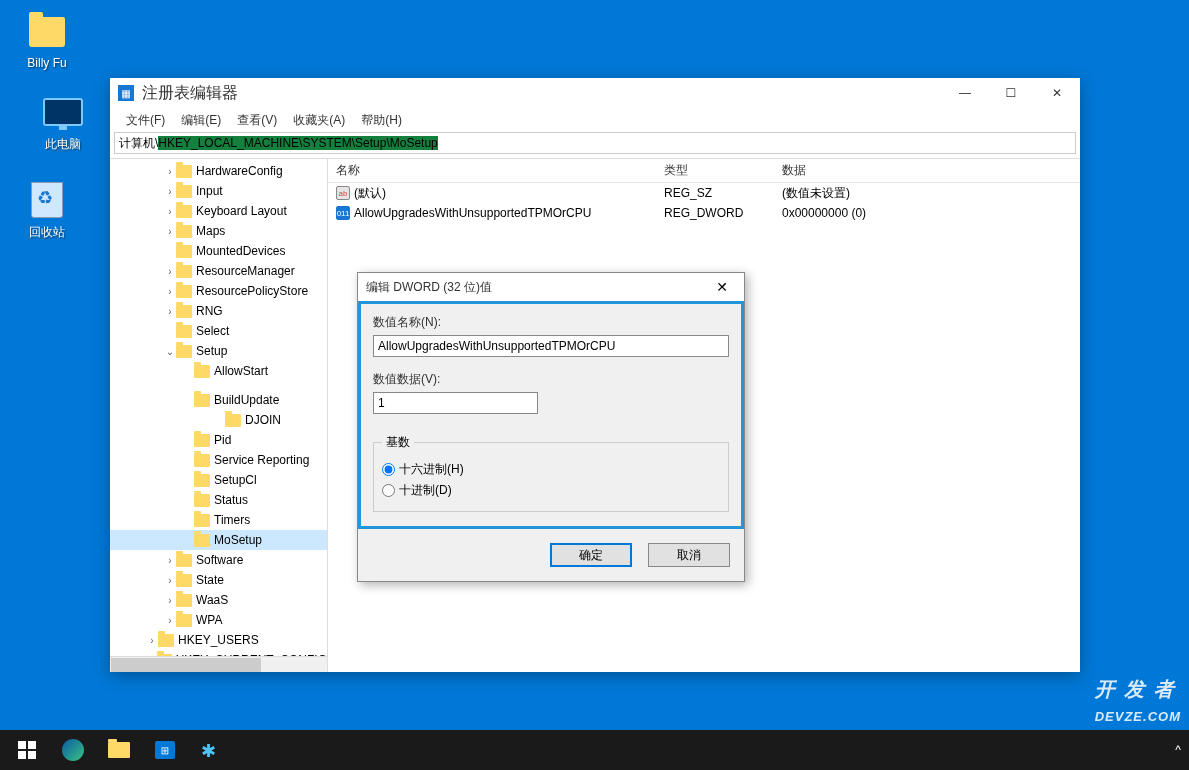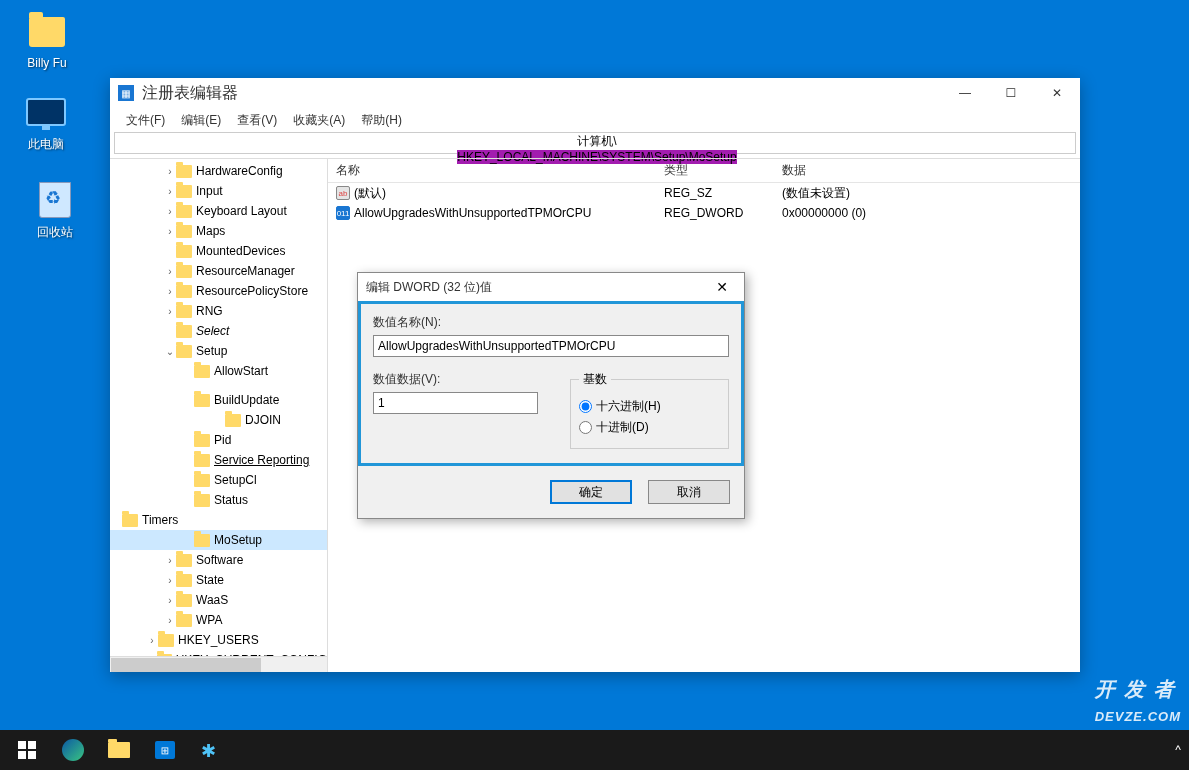--- a/index.html
+++ b/index.html
@@ -19,22 +19,22 @@
 .window { position: absolute; left: 110px; top: 78px; width: 970px; height: 594px; background: #fff; box-shadow: 0 4px 16px rgba(0,0,0,.3); display: flex; flex-direction: column; }
 .titlebar { height: 30px; background: #fff; display: flex; align-items: center; padding-left: 8px; }
 .titlebar .app-icon { width: 16px; height: 16px; background: #1976d2; margin-right: 8px; display: flex; align-items: center; justify-content: center; color: #fff; font-size: 10px; }
 .titlebar .title { font-size: 16px; color: #333; flex: 1; }
 .titlebar .win-controls { display: flex; }
 .titlebar .win-btn { width: 46px; height: 30px; display: flex; align-items: center; justify-content: center; font-size: 12px; color: #333; cursor: pointer; }
 
 .menubar { height: 24px; display: flex; align-items: center; padding-left: 8px; font-size: 12px; color: #333; }
 .menubar .menu-item { padding: 2px 8px; cursor: pointer; }
 
-.pathbar { height: 22px; border: 1px solid #ccc; margin: 0 4px 4px 4px; display: flex; align-items: center; padding-left: 4px; font-size: 12px; background: #fff; flex-direction: column; }
-.pathbar .highlight { background: #a21caf; }
+.pathbar { height: 22px; border: 1px solid #ccc; margin: 0 4px 4px 4px; display: flex; align-items: center; padding-left: 4px; font-size: 12px; background: #fff; }
+.pathbar .highlight { background: #15803d; }
 
 .content { flex: 1; display: flex; border-top: 1px solid #ddd; overflow: hidden; }
 .tree { width: 218px; border-right: 1px solid #ddd; overflow: auto; font-size: 12px; padding-top: 2px; }
 .tree-node { display: flex; align-items: center; height: 20px; white-space: nowrap; cursor: pointer; }
 .tree-node .chev { width: 12px; text-align: center; color: #666; font-size: 10px; }
 .tree-node .fld { width: 16px; height: 13px; background: #ffd968; margin-right: 4px; border-radius: 1px; position: relative; }
 .tree-node .fld::before { content: ''; position: absolute; top: -3px; left: 0; width: 7px; height: 3px; background: #ffd968; border-radius: 1px 1px 0 0; }
 .tree-node.selected { background: #cce8ff; }
 .tree-scroll-h { height: 16px; background: #f0f0f0; border-top: 1px solid #ddd; display: flex; }
 .tree-scroll-h .thumb { width: 150px; height: 14px; background: #ccc; margin: 1px; }
@@ -53,21 +53,21 @@
 .ricon.dw { background: #1976d2; color: #fff; border-color: #1976d2; }
 
 .dialog { position: absolute; left: 357px; top: 272px; width: 388px; background: #f0f0f0; border: 1px solid #888; box-shadow: 3px 3px 10px rgba(0,0,0,.3); font-size: 12px; }
 .dialog .dlg-title { height: 28px; background: #fff; display: flex; align-items: center; padding: 0 8px; }
 .dialog .dlg-title .t { flex: 1; color: #333; }
 .dialog .dlg-close { width: 28px; text-align: center; font-size: 14px; cursor: pointer; }
 .dialog .dlg-body-outer { padding: 0; }
 .dialog .highlight-box { border: 3px solid #2196d8; padding: 10px 12px 14px; }
 .dialog label { display: block; margin-bottom: 4px; color: #333; }
 .dialog input[type=text] { width: 100%; height: 22px; border: 1px solid #888; padding: 0 4px; font-size: 12px; background: #fff; }
-.dialog .row2 { display: flex; gap: 32px; margin-top: 14px; }
+.dialog .row2 { display: flex; gap: 20px; margin-top: 14px; flex-direction: column; }
 .dialog .row2 .left { width: 165px; }
 .dialog .row2 .right { flex: 1; }
 .dialog fieldset { border: 1px solid #ccc; padding: 6px 8px 8px; }
 .dialog fieldset legend { padding: 0 4px; }
 .dialog .radio-row { display: flex; align-items: center; gap: 4px; margin: 4px 0; }
 .dialog .dlg-buttons { display: flex; justify-content: flex-end; gap: 16px; padding: 14px; }
 .dialog .dlg-buttons .btn { width: 82px; height: 24px; border: 1px solid #888; background: #e1e1e1; cursor: pointer; font-size: 12px; }
 .dialog .dlg-buttons .btn.primary { border: 2px solid #0078d7; }
 
 .taskbar { position: absolute; bottom: 0; left: 0; right: 0; height: 40px; background: #1a1a1a; display: flex; align-items: center; padding-left: 4px; }
@@ -77,27 +77,27 @@
 </style>
 </head>
 <body>
 
 <div class="desktop-icon" style="left:12px;top:12px">
   <div class="icon-img">
       <div class="folder-icon"></div>
     </div>
   <div class="label">Billy Fu</div>
 </div>
-<div class="desktop-icon" style="left:11px;top:92px">
+<div class="desktop-icon" style="left:28px;top:92px">
   <div class="icon-img">
       <div class="pc-icon"></div>
     </div>
   <div class="label">此电脑</div>
 </div>
-<div class="desktop-icon" style="left:20px;top:180px">
+<div class="desktop-icon" style="left:12px;top:180px">
   <div class="icon-img">
       <div class="recycle-icon"></div>
     </div>
   <div class="label">回收站</div>
 </div>
 
 <div class="window">
   <div class="titlebar">
     <div class="app-icon">▦</div>
     <div class="title">注册表编辑器</div>
@@ -153,21 +153,21 @@
         <div class="tree-node" style="padding-left: 54px;">
           <span class="chev">›</span>
           <span class="fld"></span>
           <span>ResourcePolicyStore</span>
         </div>
         <div class="tree-node" style="padding-left: 54px;">
           <span class="chev">›</span>
           <span class="fld"></span>
           <span>RNG</span>
         </div>
-        <div class="tree-node" style="padding-left: 54px; font-style: italic;">
+        <div class="tree-node" style="padding-left: 54px;">
           <span class="chev"></span>
           <span class="fld"></span>
           <span>Select</span>
         </div>
         <div class="tree-node" style="padding-left: 54px;">
           <span class="chev">⌄</span>
           <span class="fld"></span>
           <span>Setup</span>
         </div>
         <div class="tree-node" style="padding-left: 72px;">
@@ -183,36 +183,36 @@
         <div class="tree-node" style="padding-left: 103px;">
           <span class="chev"></span>
           <span class="fld"></span>
           <span>DJOIN</span>
         </div>
         <div class="tree-node" style="padding-left: 72px;">
           <span class="chev"></span>
           <span class="fld"></span>
           <span>Pid</span>
         </div>
-        <div class="tree-node" style="padding-left: 72px; text-decoration: underline;">
+        <div class="tree-node" style="padding-left: 72px;">
           <span class="chev"></span>
           <span class="fld"></span>
           <span>Service Reporting</span>
         </div>
         <div class="tree-node" style="padding-left: 72px;">
           <span class="chev"></span>
           <span class="fld"></span>
           <span>SetupCl</span>
         </div>
         <div class="tree-node" style="padding-left: 72px;">
           <span class="chev"></span>
           <span class="fld"></span>
           <span>Status</span>
         </div>
-        <div class="tree-node" style=" align-items: center;">
+        <div class="tree-node" style="padding-left: 72px; align-items: center;">
           <span class="chev"></span>
           <span class="fld"></span>
           <span>Timers</span>
         </div>
         <div class="tree-node selected" style="padding-left: 72px;">
           <span class="chev"></span>
           <span class="fld"></span>
           <span>MoSetup</span>
         </div>
         <div class="tree-node" style="padding-left: 54px;">

